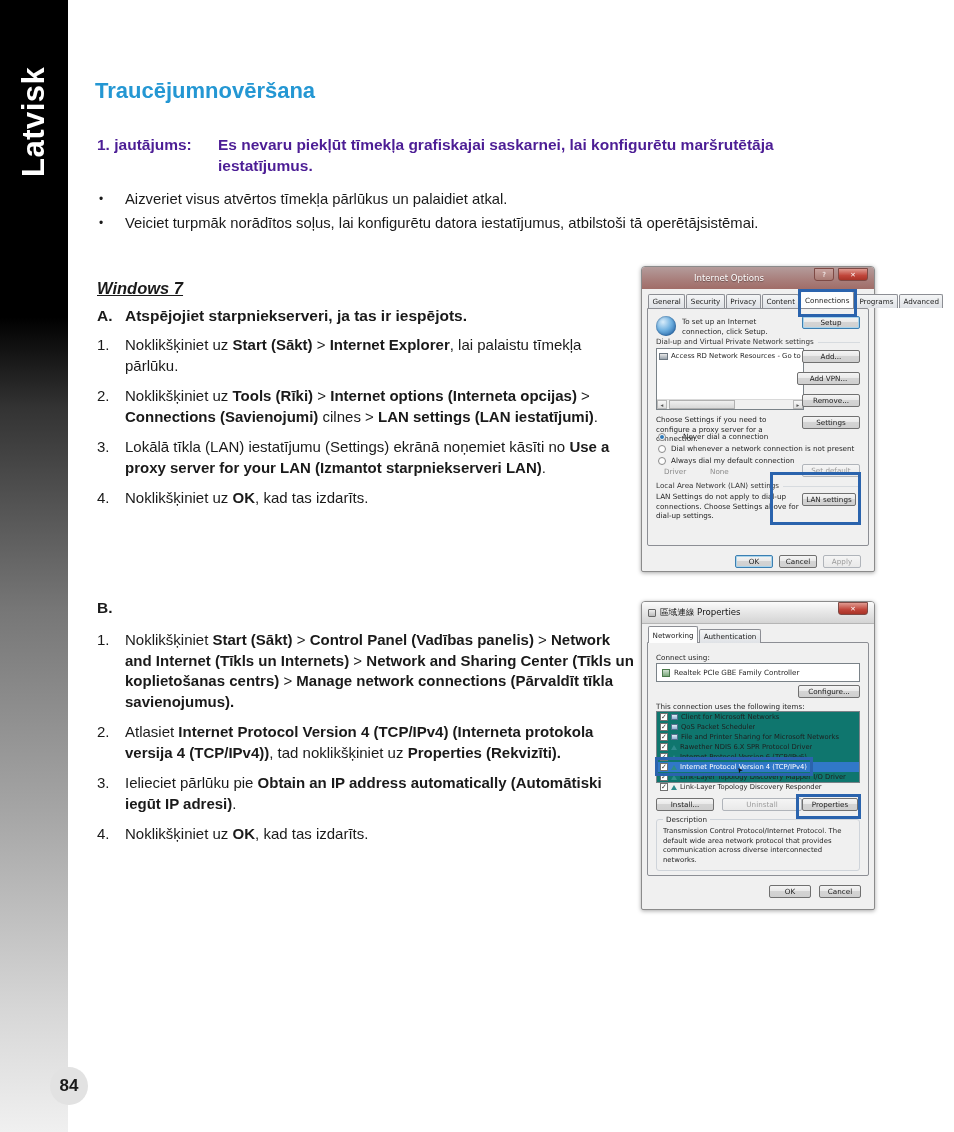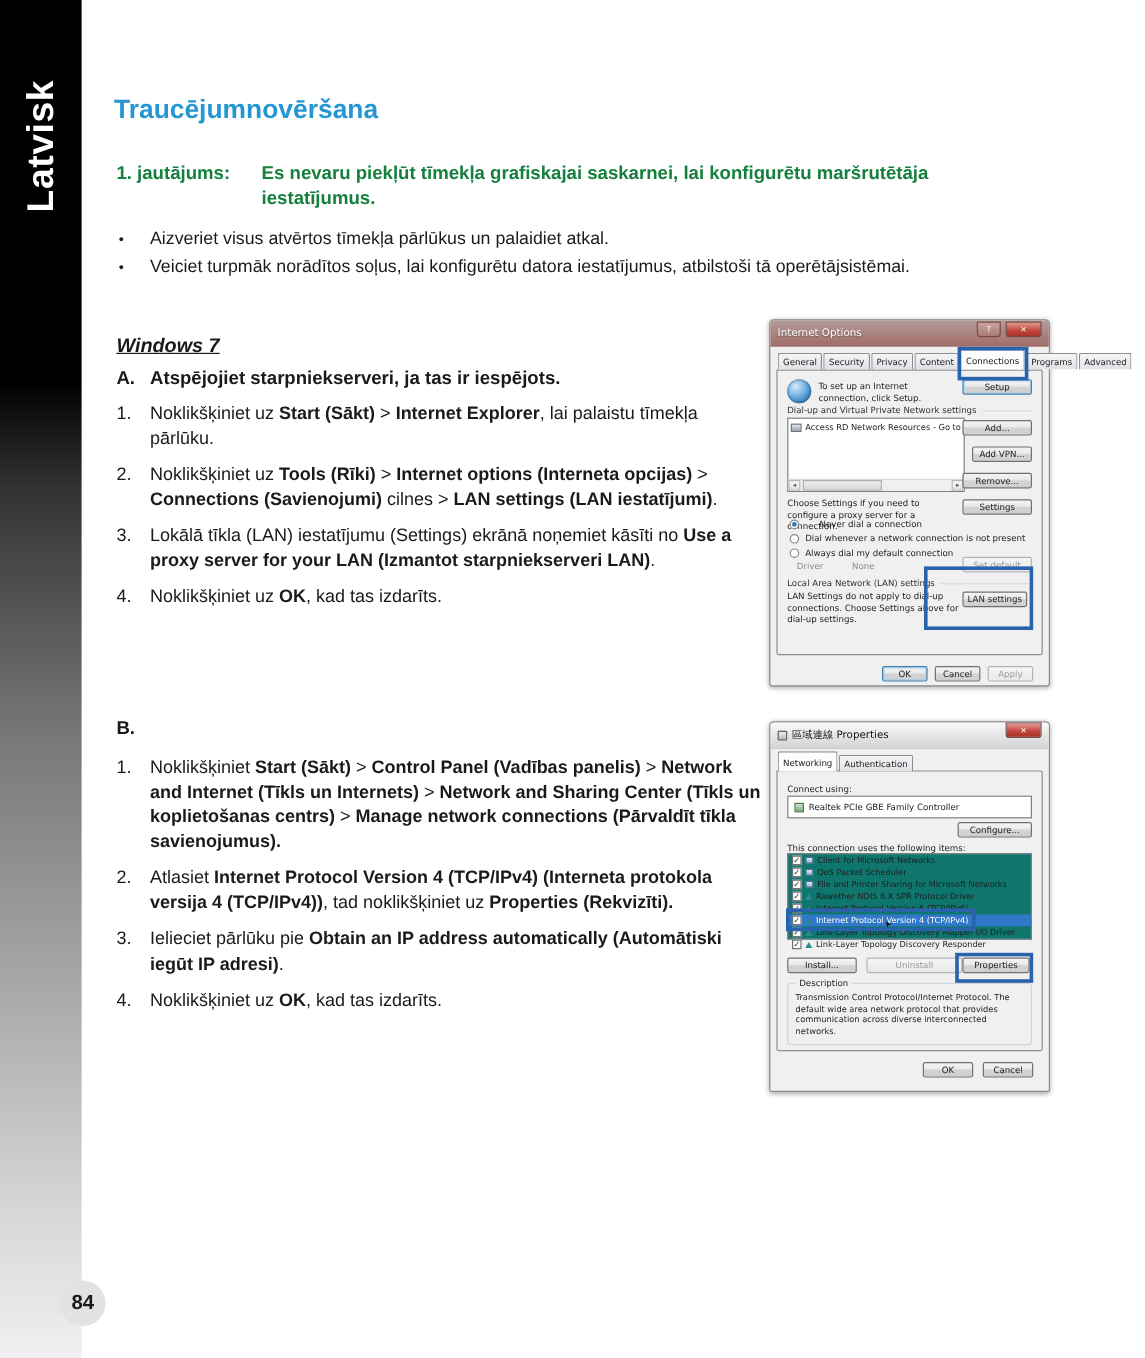--- a/index.html
+++ b/index.html
@@ -13,21 +13,21 @@
   .sidebar-label { position:absolute; left:0; top:62px; width:68px; height:120px;
     display:flex; align-items:center; justify-content:center;
     writing-mode:vertical-rl; transform:rotate(180deg);
     color:#fff; font-weight:bold; font-size:31px; letter-spacing:0.5px; }
   .page-circle { position:absolute; left:50px; top:1067px; width:38px; height:38px;
     border-radius:50%; background:#e2e2e2; display:flex; align-items:center; justify-content:center;
     font-weight:bold; font-size:17px; color:#1a1a1a; z-index:3; }
 
   
   .doc-title { position:absolute; left:95px; top:78px; font-size:22px; font-weight:bold; color:#2497d3; }
-  .question { position:absolute; left:97px; top:134px; display:flex; color:#15803d; }
+  .question { position:absolute; left:97px; top:134px; display:flex; color:#4c1d95; }
   .q-label { width:121px; flex-shrink:0; font-weight:bold; font-size:15.5px; line-height:21px; }
   .q-text  { width:632px; font-weight:bold; font-size:15.5px; line-height:21px; }
   .bullets { position:absolute; left:97px; top:187px; width:786px; list-style:none; }
   .bullets li { position:relative; padding-left:28px; font-size:14.8px; line-height:24px; text-align:justify; }
   .bullets li::before { content:"•"; position:absolute; left:2px; font-size:12px; }
   .win7-block { position:absolute; left:97px; top:279px; width:538px; }
   .os-heading { font-size:16.5px; font-weight:bold; font-style:italic; text-decoration:underline; margin-bottom:9px; }
   .sec-head { display:flex; font-size:15.5px; font-weight:bold; margin-bottom:10px; }
   .sec-head .letter { width:28px; flex-shrink:0; }
   .steps { list-style:none; }
@@ -40,21 +40,21 @@
 
   
   .dlg { position:absolute; width:234px; background:#f0f0f0; border:1px solid #8b8b8b;
          border-radius:4px 4px 2px 2px; box-shadow:0 1px 4px rgba(0,0,0,.35);
          font-family:"DejaVu Sans", sans-serif; font-size:7.2px; color:#1e1e1e; }
   .titlebar { position:absolute; left:0; top:0; right:0; height:22px; border-radius:3px 3px 0 0;
               display:flex; align-items:center; padding:0 6px; gap:4px; }
   .titlebar-red { background:linear-gradient(180deg,#b49c9b,#a9807d 55%,#a06d68); }
   .titlebar-lite { background:linear-gradient(180deg,#fbfbfb,#e8e8e8 45%,#d4d4d4); border-bottom:1px solid #b5b5b5; }
   .tb-title { font-size:8.6px; flex:1; white-space:nowrap; overflow:hidden; }
-  .titlebar-red .tb-title { color:#fff; text-shadow:0 1px 1px rgba(0,0,0,.4); }
+  .titlebar-red .tb-title { color:#fff; text-shadow:0 1px 1px rgba(0,0,0,.4);text-align:center; }
   .titlebar-lite .tb-title { color:#111; }
   .tb-btn { height:13px; border-radius:0 0 3px 3px; border:1px solid #7e4a45; margin-top:-8px;
             display:flex; align-items:flex-end; justify-content:center; color:#fff; font-size:7px; padding-bottom:1px; }
   .tb-help { width:20px; background:linear-gradient(#c8a39f,#a97b74); }
   .tb-help::after { content:"?"; }
   .tb-close { width:30px; background:linear-gradient(#e09a90,#c0453a 60%,#a83327); }
   .tb-close::after { content:"✕"; font-size:6.5px; }
   .tabstrip { position:absolute; left:6px; right:6px; display:flex; align-items:flex-end; z-index:2; }
   .wtab { padding:2px 3.5px; border:1px solid #8c8e94; border-bottom:none; border-radius:2px 2px 0 0;
           background:linear-gradient(#f4f5f6,#dfe2e6); margin-right:1px; white-space:nowrap; position:relative; color:#222; }
@@ -231,21 +231,21 @@
           <span class="ic-net"></span>
           <span>Access RD Network Resources - Go to vpn.as</span>
         </div>
         <div class="hscroll">
           <span class="sb-btn sb-left"></span>
           <span class="sb-thumb"></span>
           <span class="sb-btn sb-right"></span>
         </div>
       </div>
       <div class="wbtn" style="top:41px; right:8px; width:58px;">Add...</div>
-      <div class="wbtn" style="top:63px; right:8px; width:50px;">Add VPN...</div>
+      <div class="wbtn" style="top:63px; right:8px; width:63px;">Add VPN...</div>
       <div class="wbtn" style="top:85px; right:8px; width:58px;">Remove...</div>
 
       <div class="choose-text">Choose Settings if you need to configure a proxy server for a connection.</div>
       <div class="wbtn" style="top:107px; right:8px; width:58px;">Settings</div>
 
       <span class="radio sel" style="left:10px; top:124px;"></span>
       <span class="rlabel" style="left:23px; top:123px;padding-left:12px;">Never dial a connection</span>
       <span class="radio" style="left:10px; top:136px;"></span>
       <span class="rlabel" style="left:23px; top:135px;">Dial whenever a network connection is not present</span>
       <span class="radio" style="left:10px; top:148px;"></span>

